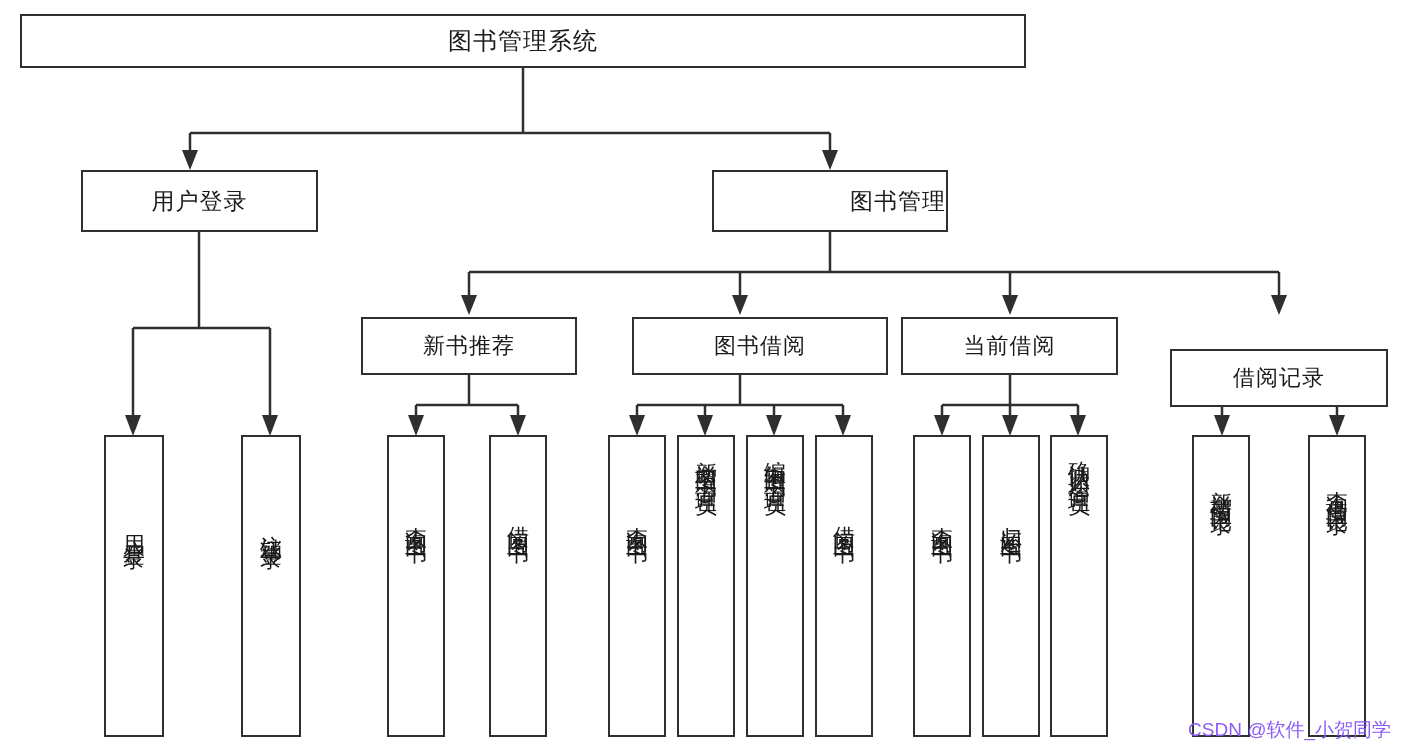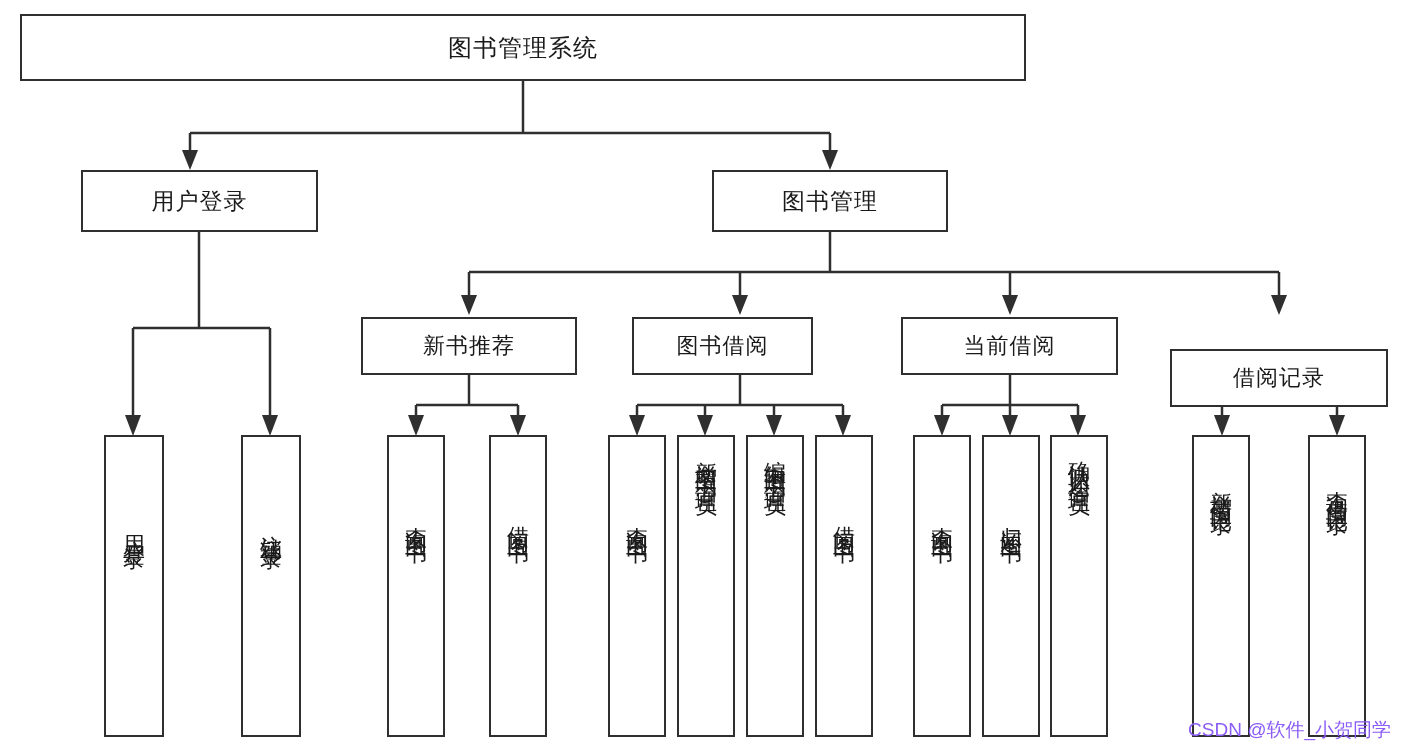--- a/index.html
+++ b/index.html
@@ -157,37 +157,37 @@
     <g>
       <path d="M 1279 375 L 1279 405"></path>
       <path d="M 1222 405 L 1337 405"></path>
       <path d="M 1222 405 L 1222 417"></path>
       <polygon points="1214,415 1230,415 1222,436"></polygon>
       <path d="M 1337 405 L 1337 417"></path>
       <polygon points="1329,415 1345,415 1337,436"></polygon>
     </g>
   </svg>
 
-  <div class="node root" style="left:20px; top:14px; width:1006px; height:67px;">
+  <div class="node root" style="left:20px; top:14px; width:1006px; height:54px;">
     <span class="node-label">图书管理系统</span>
   </div>
 
   <div class="node level2" style="left:81px; top:170px; width:237px; height:62px;">
     <span class="node-label">用户登录</span>
   </div>
 
-  <div class="node level2" style="left:712px; top:170px; width:236px; height:62px;">
+  <div class="node level2" style="left:712px; top:170px; width:236px; height:62px;justify-content:flex-end;">
     <span class="node-label">图书管理</span>
   </div>
 
   <div class="node level3" style="left:361px; top:317px; width:216px; height:58px;">
     <span class="node-label">新书推荐</span>
   </div>
 
-  <div class="node level3" style="left:632px; top:317px; width:181px; height:58px;">
+  <div class="node level3" style="left:632px; top:317px; width:256px; height:58px;">
     <span class="node-label">图书借阅</span>
   </div>
 
   <div class="node level3" style="left:901px; top:317px; width:217px; height:58px;">
     <span class="node-label">当前借阅</span>
   </div>
 
   <div class="node level3" style="left:1170px; top:317px; width:218px; height:58px;margin-top:32px;">
     <span class="node-label">借阅记录</span>
   </div>

